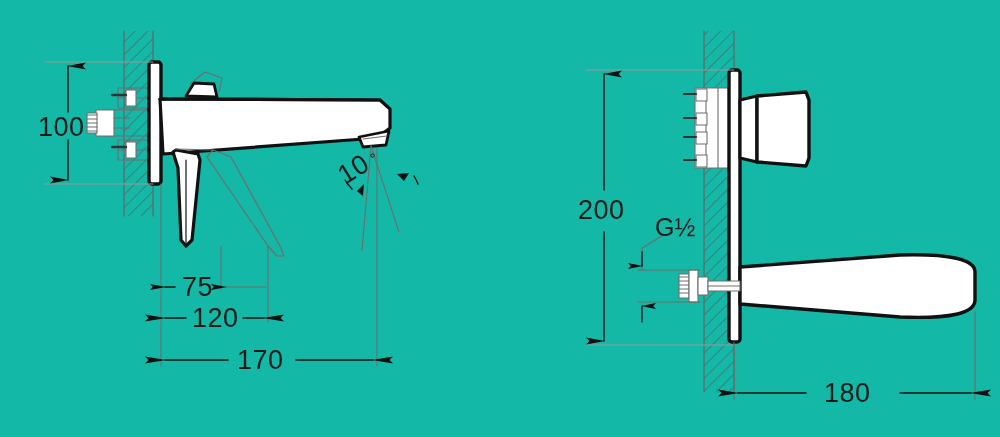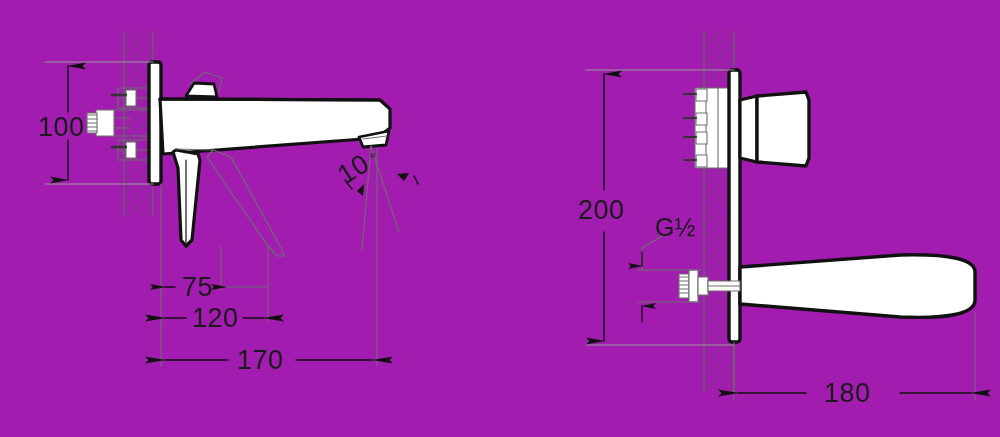--- a/index.html
+++ b/index.html
@@ -1,18 +1,18 @@
 <!DOCTYPE html>
 <html><head>
 <meta charset="utf-8">
 <style>
   html,body{margin:0;padding:0;background:#ffffff;}
   body{width:1000px;height:437px;overflow:hidden;
        font-family:"Liberation Sans","DejaVu Sans",sans-serif;}
-  #stage{position:relative;width:1000px;height:437px;background:#a21caf;}
+  #stage{position:relative;width:1000px;height:437px;background:#14b8a6;}
   #stage svg{display:block;position:absolute;top:0;left:0;}
   .dimtext{font-family:"Liberation Sans","DejaVu Sans",sans-serif;
            font-size:27px;fill:#1a1a1a;letter-spacing:0.5px;}
   .dimtext-sm{font-family:"Liberation Sans","DejaVu Sans",sans-serif;
            font-size:25px;fill:#1a1a1a;}
 </style>
 </head>
 <body>
 
 <div id="stage">

